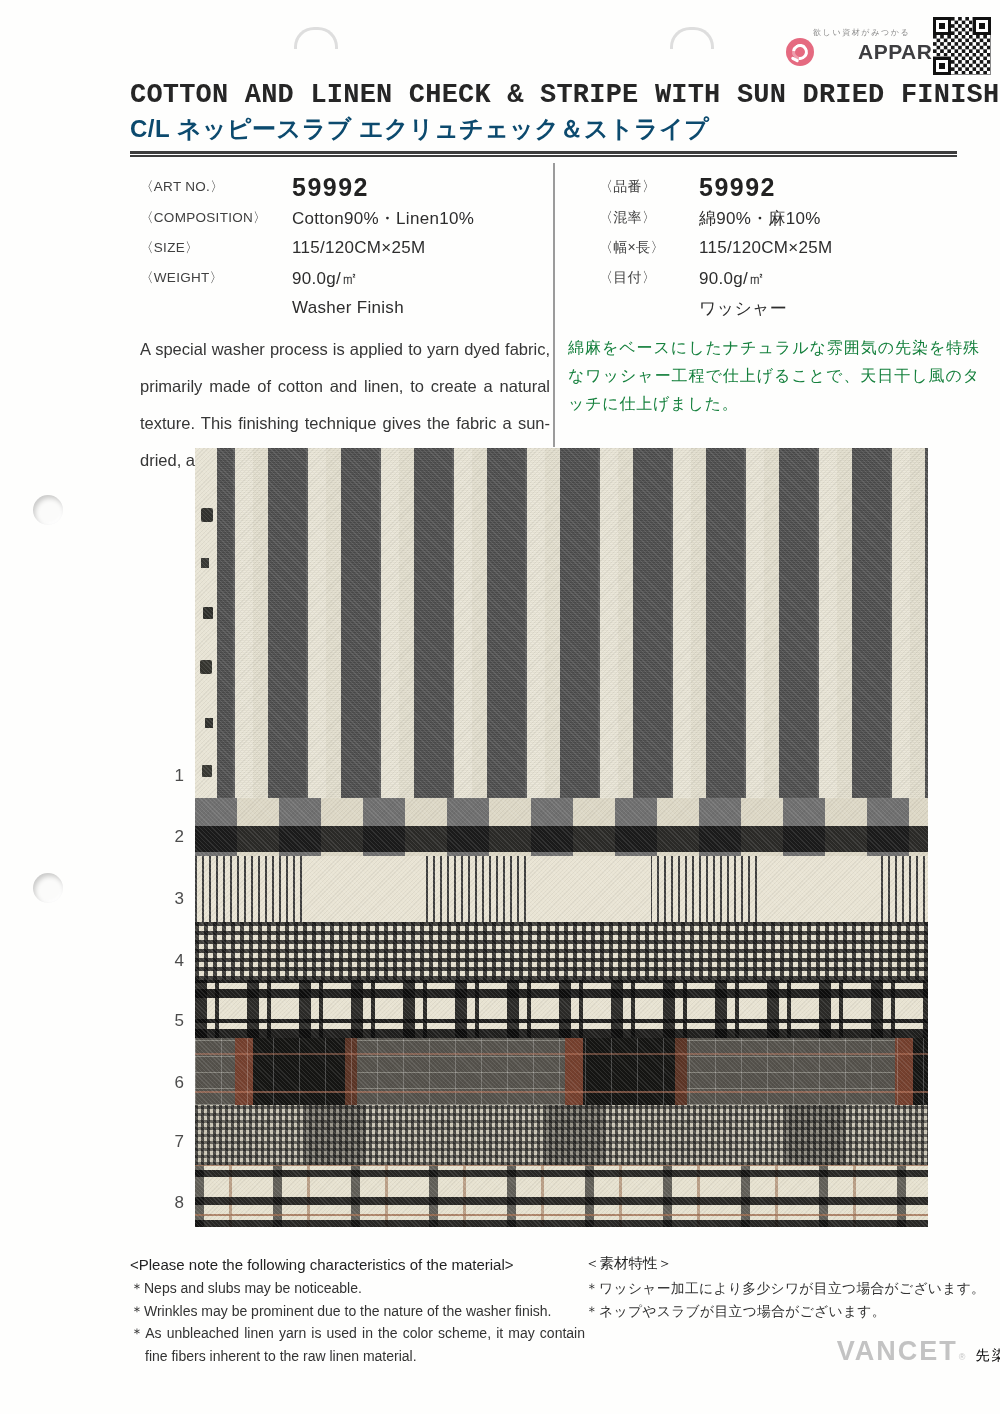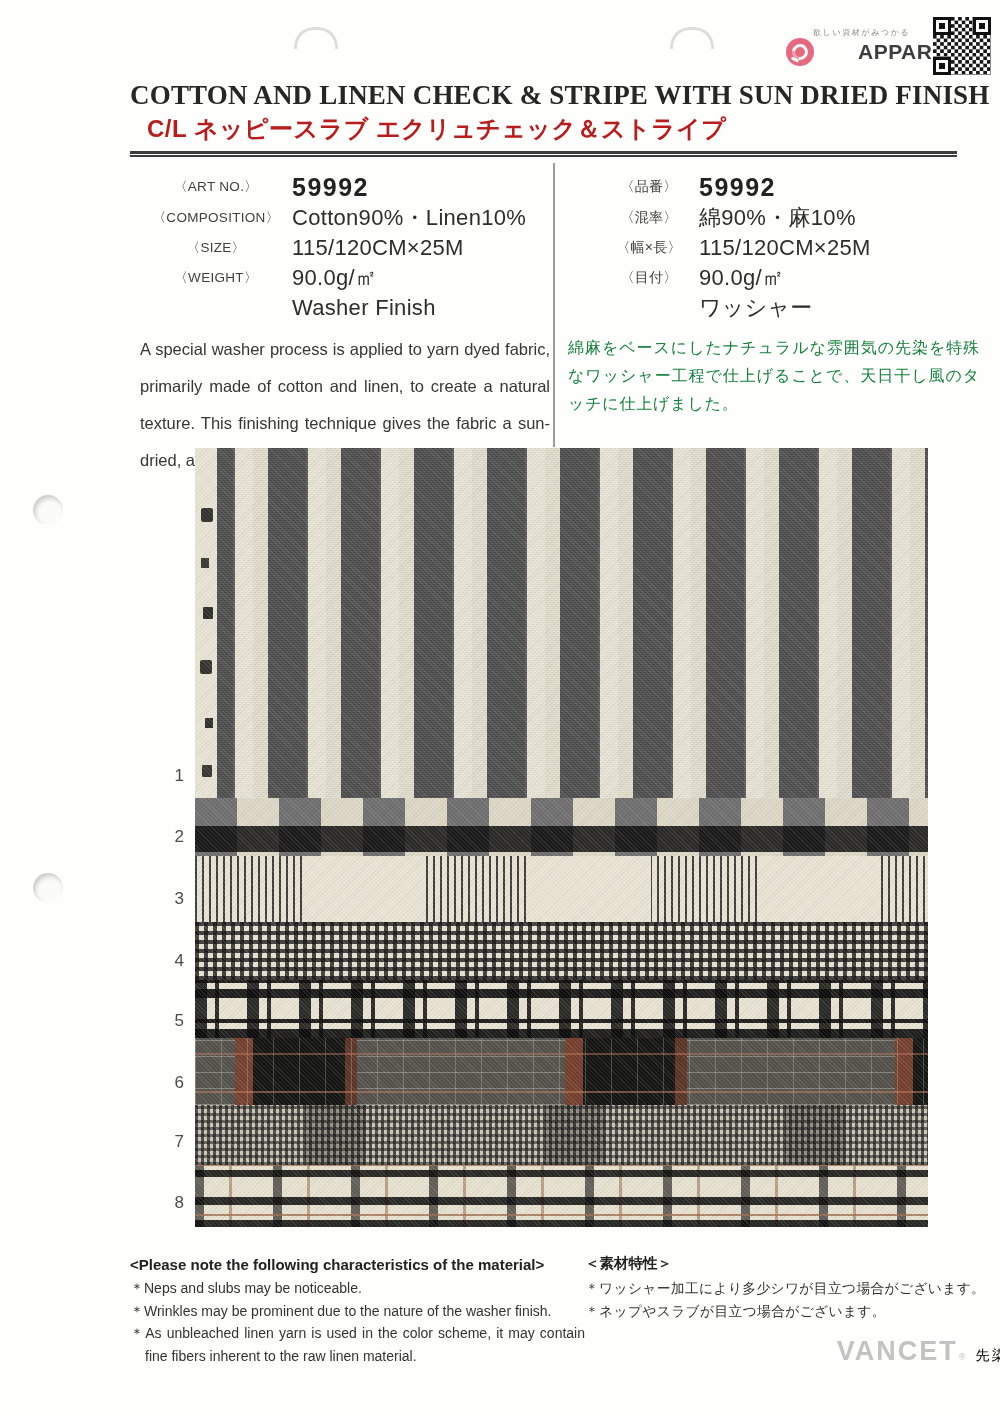--- a/index.html
+++ b/index.html
@@ -38,39 +38,39 @@
     position:absolute; left:933px; top:17px; width:58px; height:58px;
     background: repeating-conic-gradient(#161616 0% 25%, #ffffff 25% 50%) 0 0 / 7.2px 7.2px;
   }
   .qr .f { position:absolute; width:12px; height:12px; background:#fff; border:3px solid #111; }
   .qr .f::after { content:""; position:absolute; left:3px; top:3px; width:6px; height:6px; background:#111; }
   .qr .f.tl { left:0; top:0; } .qr .f.tr { right:0; top:0; } .qr .f.bl { left:0; bottom:0; }
 
   
   .title-en {
     position:absolute; left:130px; top:80px; width:830px;
-    font-family:Liberation Serif, serif; font-weight:700; font-size:27px;
+    font-family:Liberation Mono, monospace; font-weight:700; font-size:27px;
     letter-spacing:.2px; color:#262626; white-space:nowrap;
   }
-  .title-ja { position:absolute; left:147px; top:113px; font-size:24px; font-weight:700; color:#b91c1c; letter-spacing:.5px; white-space:nowrap; }
+  .title-ja { position:absolute; left:130px; top:113px; font-size:24px; font-weight:700; color:#0c4a6e; letter-spacing:.5px; white-space:nowrap; }
   .rule {
     position:absolute; left:130px; top:151px; width:827px; height:6px;
     background:linear-gradient(#3d3d3d 0 2.5px, #ffffff 2.5px 3.5px, #3d3d3d 3.5px 6px);
   }
   .divider { position:absolute; left:553px; top:163px; width:2px; height:284px; background:#9b9b9b; }
 
   
-  .spec { position:absolute; top:171px;text-align:center; }
+  .spec { position:absolute; top:171px; }
   .spec.en { left:140px; width:400px; }
   .spec.ja { left:599px; width:410px; }
   .spec-row { display:flex; align-items:center; height:30px; }
   .spec-row.first { height:32px; }
   .spec-label { width:152px; flex:none; font-size:13.5px; color:#3f3f3f; letter-spacing:.3px; }
   .spec.ja .spec-label { width:100px; font-size:14px; }
-  .spec-value { font-size:22px; color:#2d2d2d; letter-spacing:.3px; }
+  .spec-value { font-size:17px; color:#2d2d2d; letter-spacing:.3px; }
   .spec-value.artno { font-size:25px; font-weight:700; letter-spacing:1.5px; color:#222; }
 
   
   .desc-en {
     position:absolute; left:140px; top:331px; width:410px; font-size:16.5px;
     line-height:37px; text-align:justify; text-align-last:left; color:#363636;
   }
   .desc-ja {
     position:absolute; left:568px; top:334px; width:412px; font-size:16px;
     line-height:28px; letter-spacing:.8px; color:#15803d; text-align:justify; text-align-last:left;
@@ -136,21 +136,21 @@
       repeating-linear-gradient(90deg, rgba(8,8,8,.6) 0 9px, rgba(0,0,0,0) 9px 34px, rgba(150,105,75,.55) 34px 37px, rgba(0,0,0,0) 37px 78px);
   }
 
   .sample-num { position:absolute; left:160px; width:24px; text-align:right; font-size:17px; color:#4c4c4c; }
   .sn0 { top:766px; } .sn1 { top:827px; } .sn2 { top:889px; } .sn3 { top:951px; }
   .sn4 { top:1011px; } .sn5 { top:1073px; } .sn6 { top:1132px; } .sn7 { top:1193px; }
 
   
   .notes-en { position:absolute; left:130px; top:1256px; width:455px; }
   .notes-ja { position:absolute; left:585px; top:1254px; width:406px; }
-  .notes-heading { font-size:15px; font-weight:700; color:#222; margin:0 0 4px 0; }
+  .notes-heading { font-size:15px; font-weight:400; color:#222; margin:0 0 4px 0; }
   .notes-ja .notes-heading { font-size:14.5px; }
   .note-item { font-size:14px; color:#333; line-height:22.5px; padding-left:15px; text-indent:-15px; text-align:justify; text-align-last:left; }
   .notes-ja .note-item { font-size:13.8px; line-height:23px; letter-spacing:.3px; }
 
   
   .footer { position:absolute; left:808px; top:1336px; width:222px; display:flex; align-items:baseline; justify-content:flex-end; }
   .vancet-text { font-size:27px; font-weight:800; color:#c3c3c3; letter-spacing:2px; }
   .vancet-reg { font-size:9px; color:#c3c3c3; margin-left:1px; }
   .footer-cat { font-size:14px; color:#000000; letter-spacing:2px; margin-left:10px; }
   .footer-page { font-size:14px; color:#555; margin-left:7px; }

